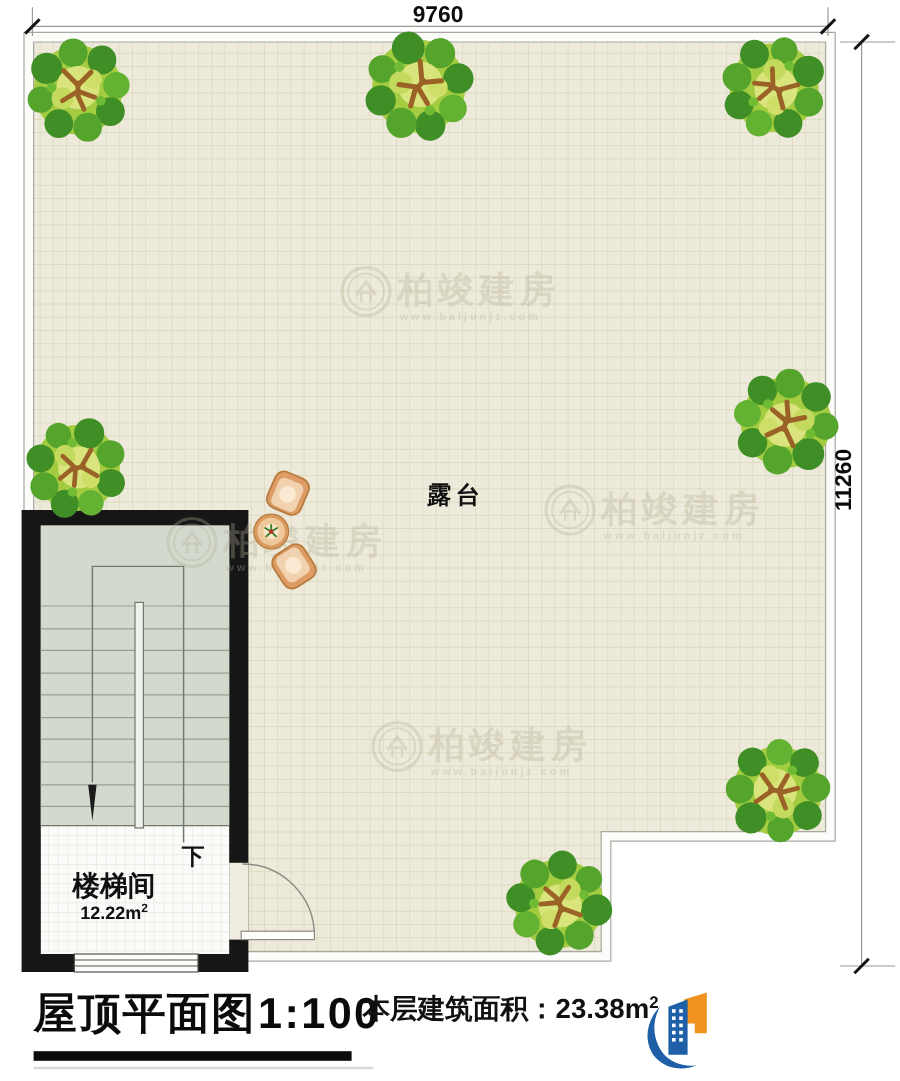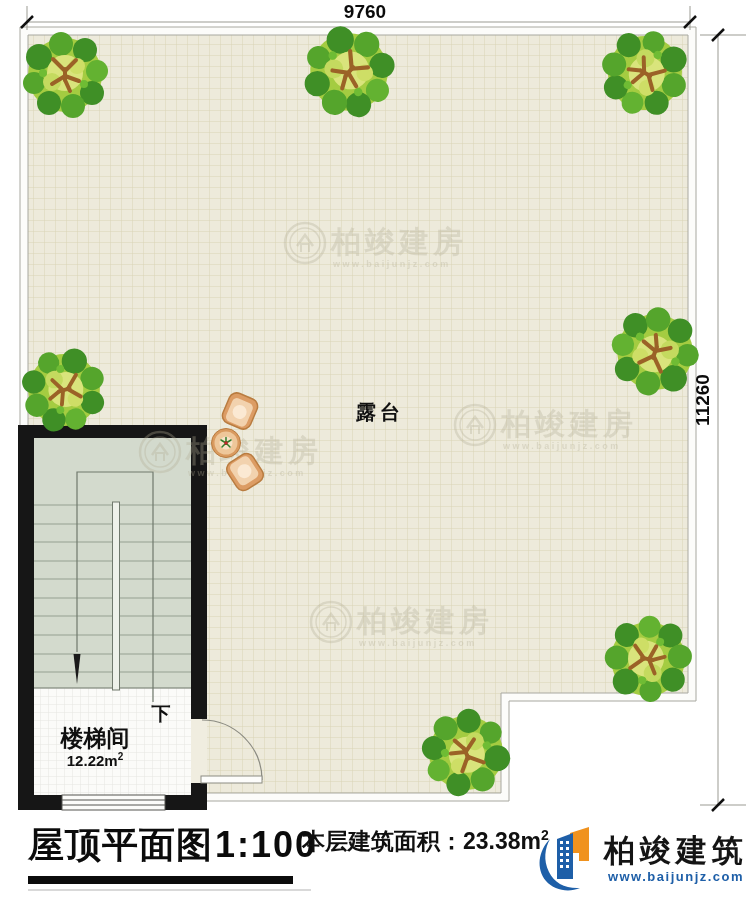--- a/index.html
+++ b/index.html
@@ -198,18 +198,14 @@
         <rect x="24" y="24" width="3" height="3"></rect>
           <rect x="30" y="24" width="3" height="3"></rect>
         <rect x="24" y="30" width="3" height="3"></rect>
           <rect x="30" y="30" width="3" height="3"></rect>
         <rect x="24" y="36" width="3" height="3"></rect>
           <rect x="30" y="36" width="3" height="3"></rect>
         <rect x="24" y="42" width="3" height="3"></rect>
           <rect x="30" y="42" width="3" height="3"></rect>
       </g>
     </svg>
-    <div class="logo-text">
-      <div class="logo-brand">柏竣建筑</div>
-      <div class="logo-url" style="color: rgb(30, 95, 168);">www.baijunjz.com</div>
-    </div>
   </div>
 </div>
 
 </body></html>

